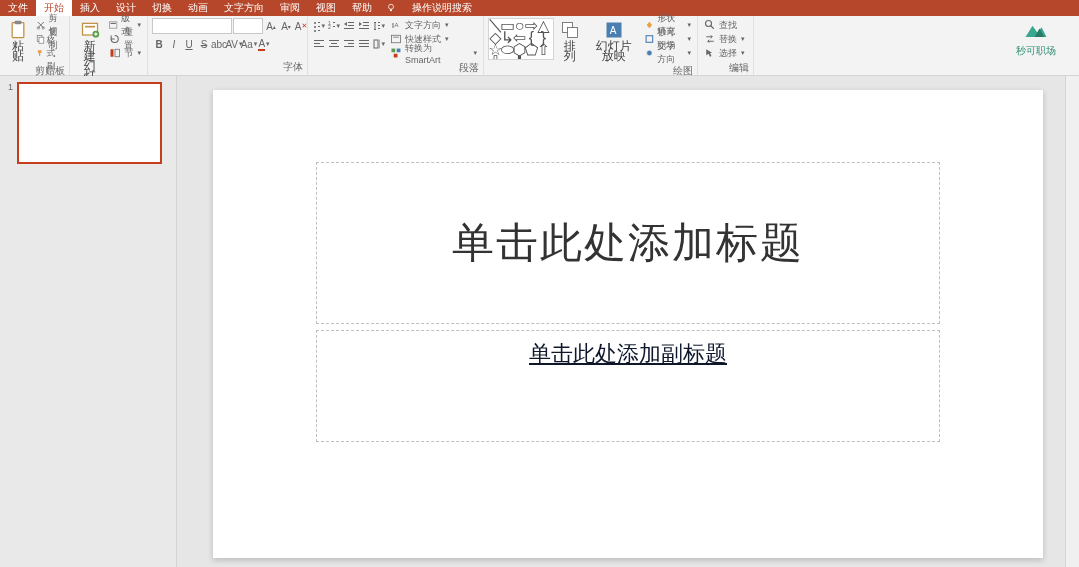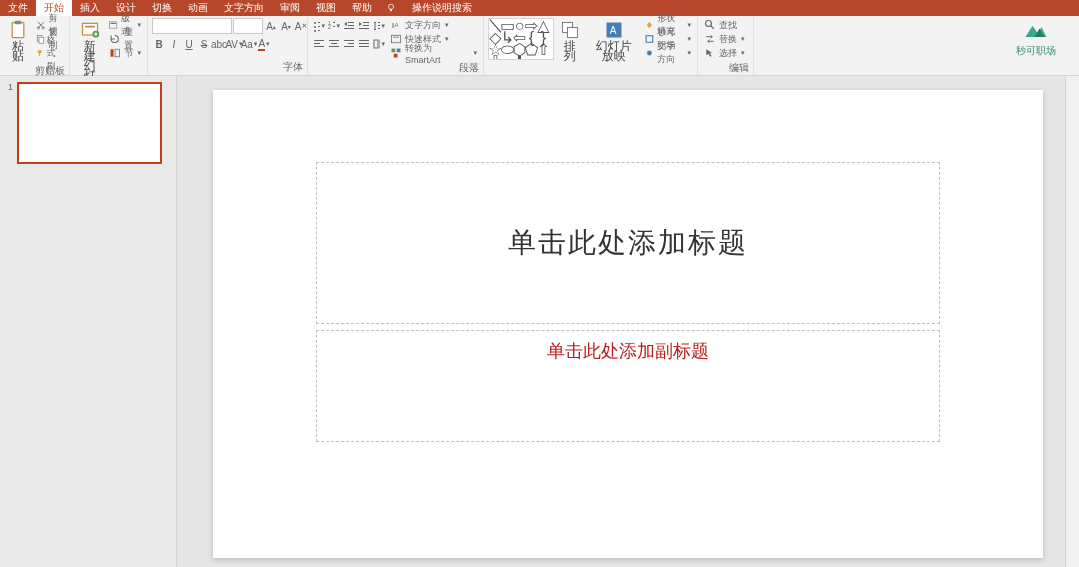--- a/index.html
+++ b/index.html
@@ -36,23 +36,23 @@
 
 .workspace { display: flex; height: calc(567px - 76px); position: relative; }
 .slide-panel { width: 177px; background: #e9e9e9; border-right: 1px solid #d4d4d4; padding: 6px 8px; }
 .thumb-wrap { display: flex; gap: 4px; }
 .thumb-num { font-size: 9px; color: #666; }
 .thumb { width: 145px; height: 82px; background: #fff; border: 2px solid #c43e1c; cursor: pointer; }
 .canvas-area { flex: 1; background: #e6e6e6; display: flex; justify-content: center; align-items: flex-start; padding-top: 14px; overflow: hidden; }
 .slide { width: 830px; height: 468px; background: #fff; box-shadow: 0 2px 6px rgba(0,0,0,0.2); position: relative; }
 .placeholder { position: absolute; border: 1px dashed #bfbfbf; display: flex; align-items: center; justify-content: center; cursor: text; }
 .ph-title { left: 103px; top: 72px; width: 624px; height: 162px; }
-.ph-title .txt { font-size: 28px; color: #333; font-weight: 300; letter-spacing: 2px; }
+.ph-title .txt { font-size: 42px; color: #333; font-weight: 300; letter-spacing: 2px; }
 .ph-sub { left: 103px; top: 240px; width: 624px; height: 112px; align-items: flex-start; padding-top: 8px; }
-.ph-sub .txt { font-size: 18px; color: #b91c1c; }
+.ph-sub .txt { font-size: 22px; color: #0f172a; text-decoration: underline; }
 
 .scrollbar-v { position: absolute; right: 0; top: 76px; bottom: 0; width: 14px; background: #f0f0f0; border-left: 1px solid #d4d4d4; }
 .drop-arrow { font-size: 7px; color: #666; margin-left: 1px; }
 </style>
 </head>
 <body>
 
 <div class="tab-bar">
   <div class="tab">文件</div>
   <div class="tab active">开始</div>
@@ -351,20 +351,21 @@
         <div class="small-btn">
             <svg class="ic" viewBox="0 0 16 16">
               <circle cx="8" cy="8" r="5" fill="#4a7eb0"></circle>
               <circle cx="8" cy="8" r="5" fill="none" stroke="#fff" stroke-width="1"></circle>
             </svg>
             <span>文字方向</span>
             <span class="drop-arrow">▾</span>
           </div>
       </div>
     </div>
+    <div class="group-label">绘图</div>
   </div>
 
   <div class="group" style="width:56px;">
     <div class="group-body">
       <div class="small-stack">
         <div class="small-btn">
             <svg class="ic" viewBox="0 0 16 16">
               <circle cx="6" cy="6" r="4" fill="none" stroke="#666" stroke-width="1.5"></circle>
               <path d="M9 9 L13 13" stroke="#666" stroke-width="1.5"></path>
             </svg>

